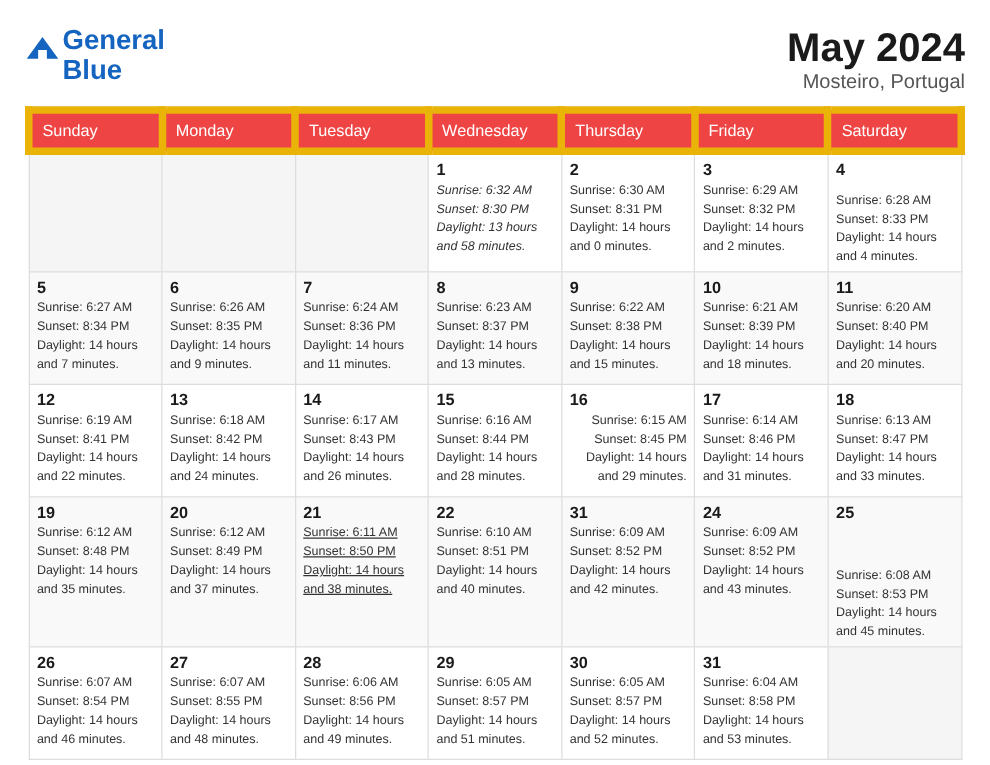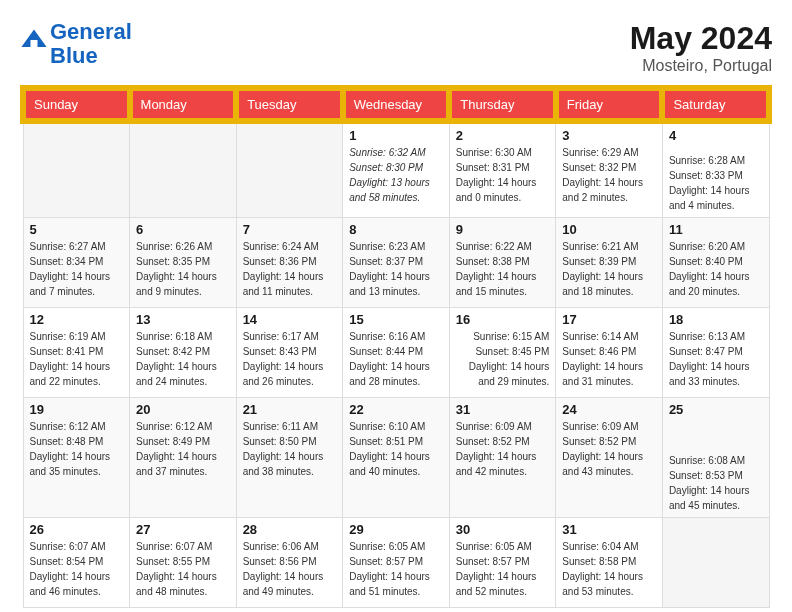--- a/index.html
+++ b/index.html
@@ -266,21 +266,21 @@
         </td>
         <td>
           <span class="day-num">20</span>
           <div class="cell-info" style="white-space: pre-line;">Sunrise: 6:12 AM
 Sunset: 8:49 PM
 Daylight: 14 hours
 and 37 minutes.</div>
         </td>
         <td>
           <span class="day-num">21</span>
-          <div class="cell-info" style="white-space: pre-line;">Sunrise: 6:11 AM
+          <div class="cell-info" style="white-space: pre-line; text-decoration: underline;">Sunrise: 6:11 AM
 Sunset: 8:50 PM
 Daylight: 14 hours
 and 38 minutes.</div>
         </td>
         <td>
           <span class="day-num">22</span>
           <div class="cell-info" style="white-space: pre-line;">Sunrise: 6:10 AM
 Sunset: 8:51 PM
 Daylight: 14 hours
 and 40 minutes.</div>

